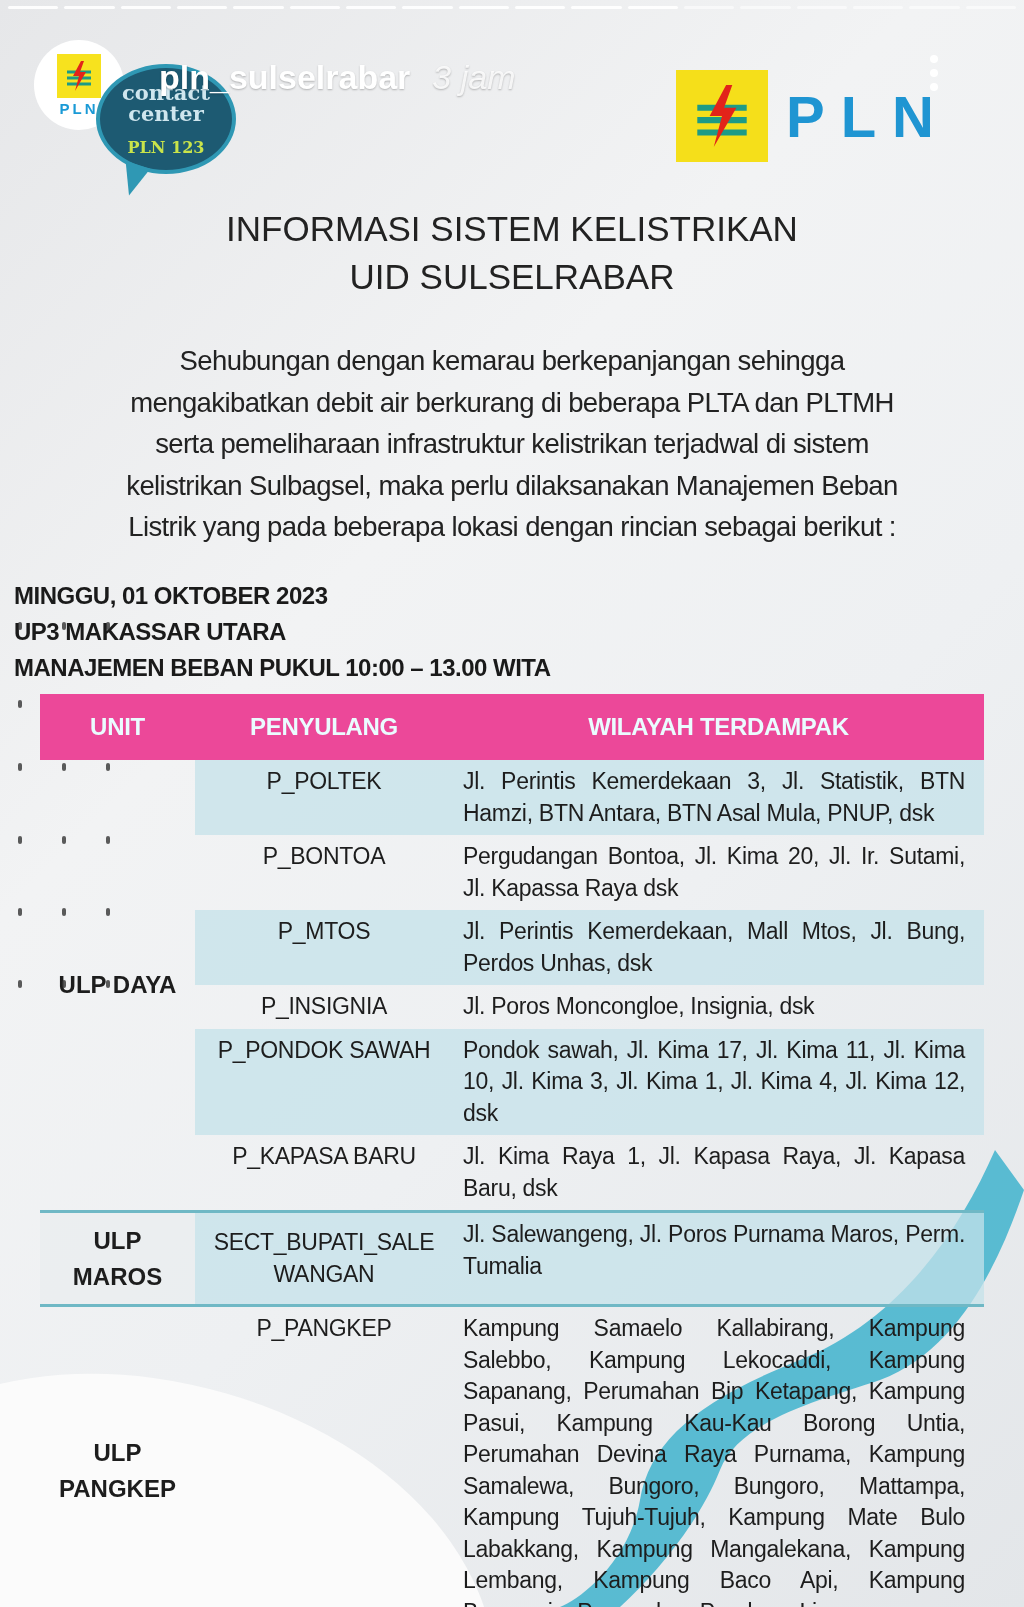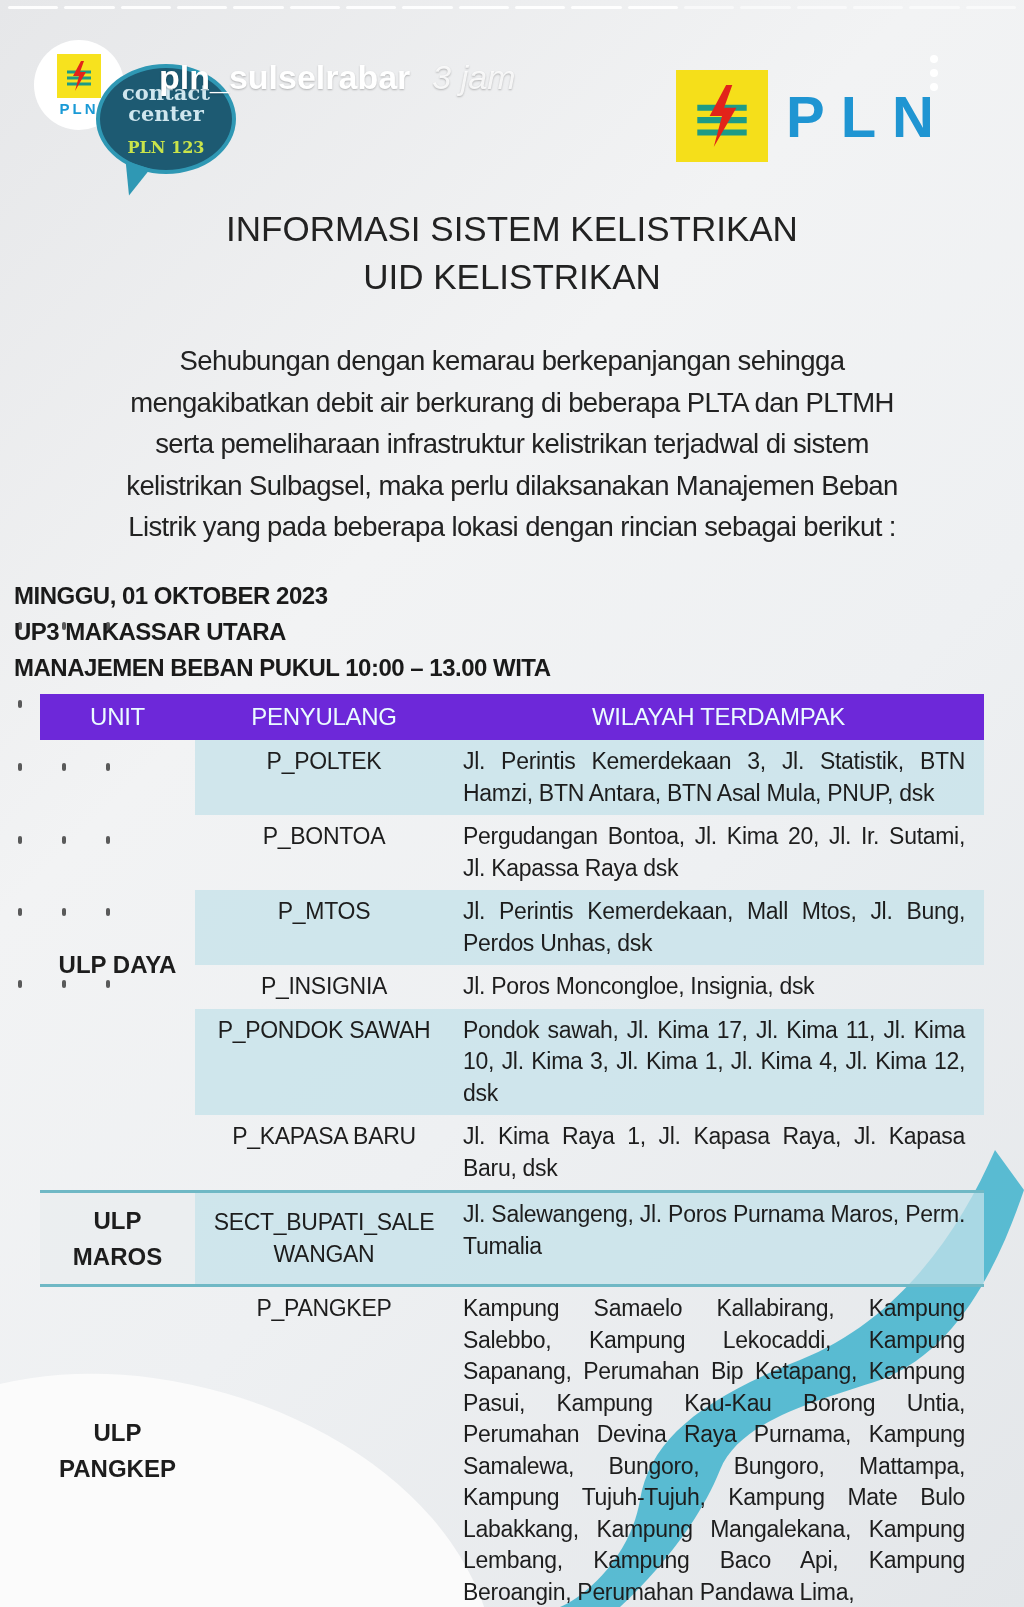--- a/index.html
+++ b/index.html
@@ -63,21 +63,21 @@
 
   .doc { position: absolute; left: 0; top: 0; width: 1024px; z-index: 3; }
   .title { position: absolute; top: 205px; left: 0; width: 1024px; text-align: center; font-size: 35px; line-height: 48px; color: #222; }
   .intro { position: absolute; top: 340px; left: 52px; width: 920px; text-align: center; font-size: 27.5px; line-height: 41.5px; color: #222; letter-spacing: -0.6px; }
   .sub { position: absolute; top: 578px; left: 0; width: 1024px; text-align: left; font-size: 24px; font-weight: bold; line-height: 36px; color: #1a1a1a; letter-spacing: -0.5px; margin-left: 14px; }
 
   .dots { position: absolute; left: 18px; z-index: 4; display: flex; gap: 40px; }
   .dots span { width: 4px; height: 8px; background: #333; border-radius: 2px; opacity: 0.8; }
 
   table.tbl { position: absolute; top: 694px; left: 40px; width: 944px; border-collapse: collapse; z-index: 3; }
-  .tbl th { background: #6d28d9; color: #eafcff; font-size: 24px; font-weight: normal; height: 46px; letter-spacing: -0.3px; }
+  .tbl th { background: #ec4899; color: #eafcff; font-size: 24px; font-weight: bold; height: 66px; letter-spacing: -0.3px; }
   .tbl td { font-size: 23px; line-height: 31.5px; vertical-align: top; padding: 6px 0; color: #1d1d1d; }
   .tbl td.unit { width: 155px; text-align: center; vertical-align: middle; font-weight: bold; font-size: 24px; line-height: 36px; }
   .tbl td.feeder { width: 258px; text-align: center; letter-spacing: -0.3px; }
   .tbl td.area { text-align: justify; padding-left: 10px; padding-right: 19px; letter-spacing: -0.3px; }
   .tbl tr.shade td.feeder, .tbl tr.shade td.area { background: rgba(196,226,234,0.75); }
   .tbl tr.sep td { border-top: 3px solid #6fb8c5; }
   .tbl tr.maros td { background: rgba(196,226,234,0.75); }
   .tbl tr.maros td.unit { background: rgba(232,236,238,0.6); }
 </style>
 </head>
@@ -142,21 +142,21 @@
         <path d="M3 13 h24 M3 19 h24 M3 25 h24" stroke="#1d9b86" stroke-width="3"></path>
         <path d="M17 2 L9 17 H15 L11 32 L22 13 H16 L20 2 Z" fill="#e2231a"></path>
       </svg>
   </div>
   <div class="word">PLN</div>
 </div>
 
 <div class="doc">
   <div class="title">
     <div>INFORMASI SISTEM KELISTRIKAN</div>
-    <div>UID KELISTRIKAN</div>
+    <div>UID SULSELRABAR</div>
   </div>
   <div class="intro">
     <div>Sehubungan dengan kemarau berkepanjangan sehingga</div>
     <div>mengakibatkan debit air berkurang di beberapa PLTA dan PLTMH</div>
     <div>serta pemeliharaan infrastruktur kelistrikan terjadwal di sistem</div>
     <div>kelistrikan Sulbagsel, maka perlu dilaksanakan Manajemen Beban</div>
     <div>Listrik yang pada beberapa lokasi dengan rincian sebagai berikut :</div>
   </div>
   <div class="sub">
     <div>MINGGU, 01 OKTOBER 2023</div>

